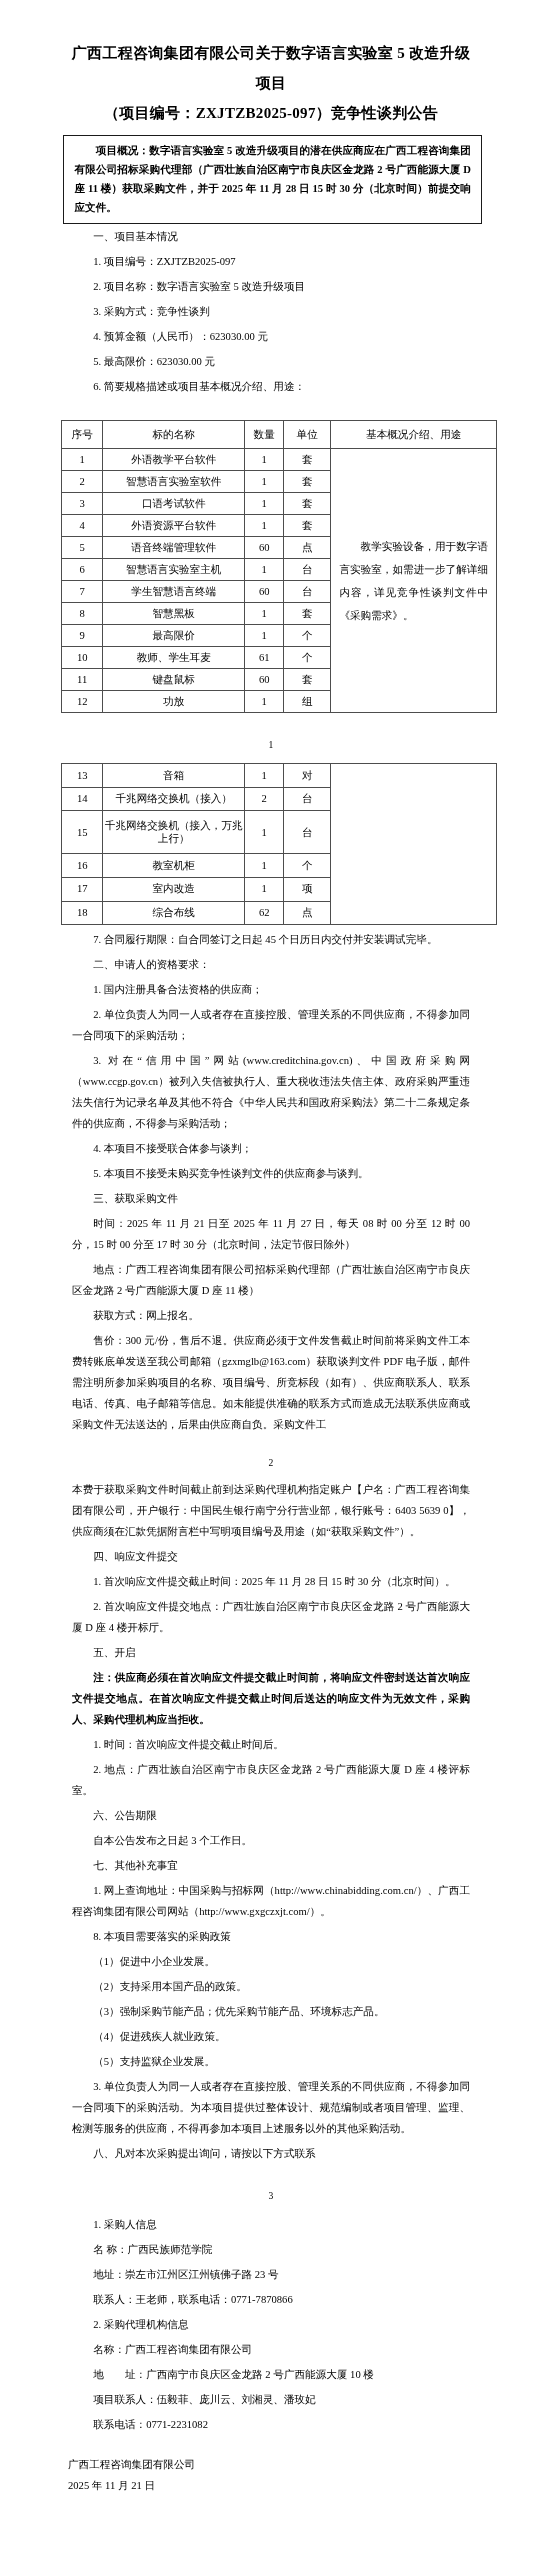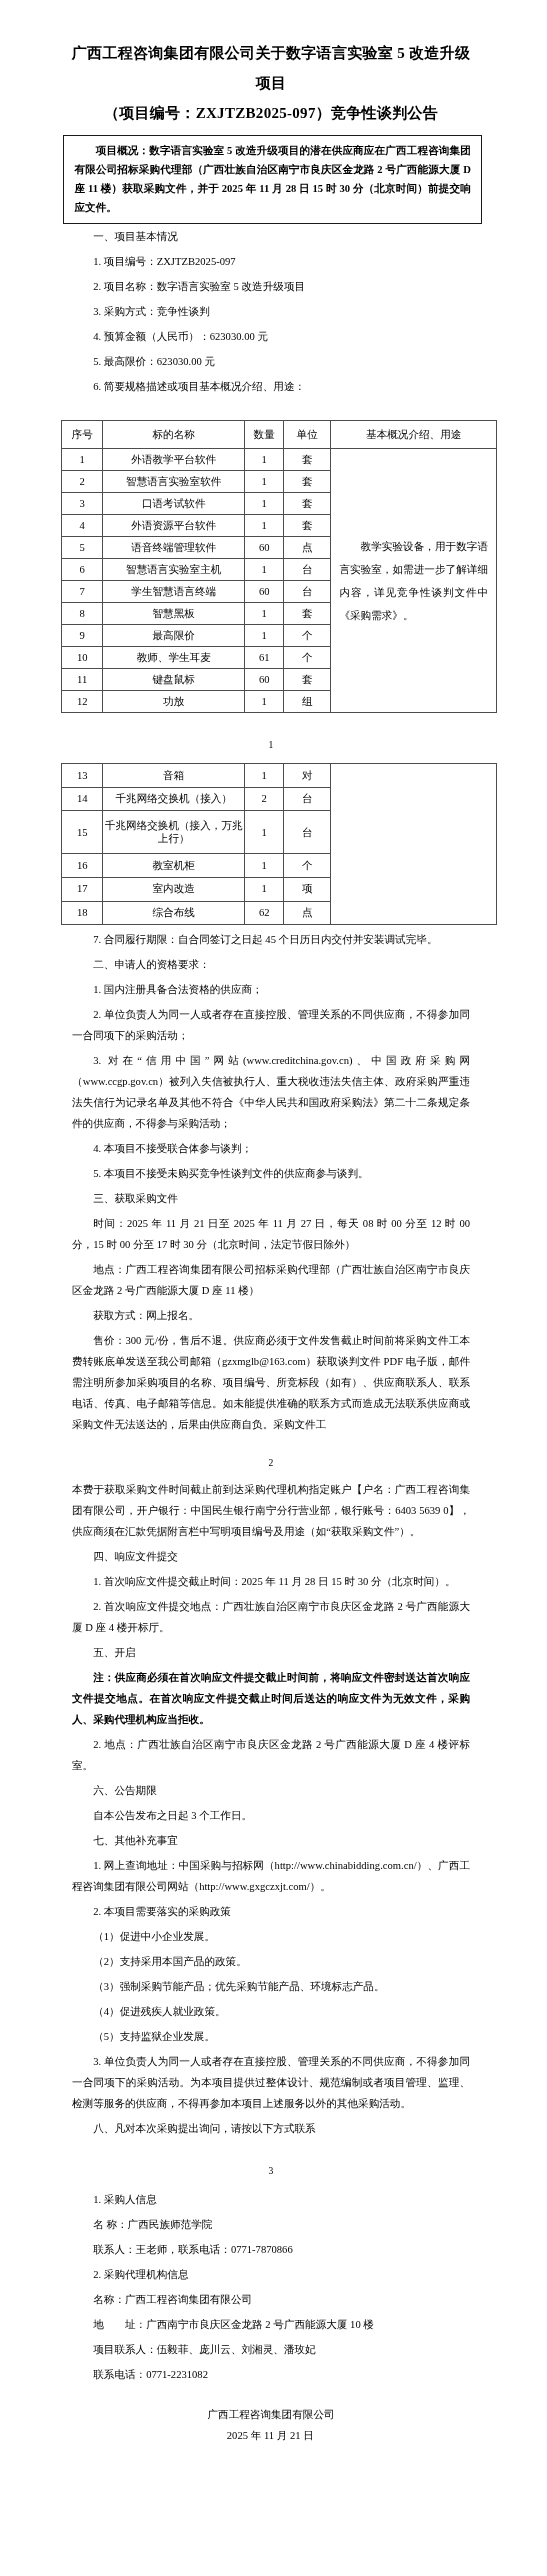--- a/index.html
+++ b/index.html
@@ -22,21 +22,21 @@
   .t1 .hdr td{height:27px;}
   .t1 td{height:21px;}
   .t2 td{height:22.6px;}
   .t2 .tall td{height:42px;}
   td.desc{text-align:justify;vertical-align:middle;padding:0 8.2px;}
   td.desc p{margin:0;line-height:23px;text-indent:2em;text-align:justify;}
   .pagenum{font-size:9.6px;line-height:21px;text-align:center;}
   .pn1{margin:20.5px 0 8.2px;}
   .pn2{margin:16.4px 0 6.8px;}
   .pn3{margin:20.5px 0 8.2px;}
-  .sign{margin-top:19px;text-align:center;font-size:10.6px;line-height:21px;}
+  .sign{margin-top:19px;text-align:left;font-size:10.6px;line-height:21px;}
   .sign .date{padding-right:1.4px;}
 </style>
 </head>
 <body>
 
 <div class="page">
 
   <div class="title">
     <div>广西工程咨询集团有限公司关于数字语言实验室 5 改造升级项目</div>
     <div>（项目编号：ZXJTZB2025-097）竞争性谈判公告</div>
@@ -213,38 +213,40 @@
   <p class="p">售价：300 元/份，售后不退。供应商必须于文件发售截止时间前将采购文件工本费转账底单发送至我公司邮箱（gzxmglb@163.com）获取谈判文件 PDF 电子版，邮件需注明所参加采购项目的名称、项目编号、所竞标段（如有）、供应商联系人、联系电话、传真、电子邮箱等信息。如未能提供准确的联系方式而造成无法联系供应商或采购文件无法送达的，后果由供应商自负。采购文件工</p>
 
   <div class="pagenum pn2">2</div>
 
   <p class="p noindent">本费于获取采购文件时间截止前到达采购代理机构指定账户【户名：广西工程咨询集团有限公司，开户银行：中国民生银行南宁分行营业部，银行账号：6403 5639 0】，供应商须在汇款凭据附言栏中写明项目编号及用途（如“获取采购文件”）。</p>
   <p class="p">四、响应文件提交</p>
   <p class="p">1. 首次响应文件提交截止时间：2025 年 11 月 28 日 15 时 30 分（北京时间）。</p>
   <p class="p">2. 首次响应文件提交地点：广西壮族自治区南宁市良庆区金龙路 2 号广西能源大厦 D 座 4 楼开标厅。</p>
   <p class="p">五、开启</p>
   <p class="p bold">注：供应商必须在首次响应文件提交截止时间前，将响应文件密封送达首次响应文件提交地点。在首次响应文件提交截止时间后送达的响应文件为无效文件，采购人、采购代理机构应当拒收。</p>
+  <p class="p">1. 时间：首次响应文件提交截止时间后。</p>
   <p class="p">2. 地点：广西壮族自治区南宁市良庆区金龙路 2 号广西能源大厦 D 座 4 楼评标室。</p>
   <p class="p">六、公告期限</p>
   <p class="p">自本公告发布之日起 3 个工作日。</p>
   <p class="p">七、其他补充事宜</p>
   <p class="p">1. 网上查询地址：中国采购与招标网（http://www.chinabidding.com.cn/）、广西工程咨询集团有限公司网站（http://www.gxgczxjt.com/）。</p>
-  <p class="p">2. 本项目需要落实的采购政策</p>
+  <p class="p">8. 本项目需要落实的采购政策</p>
   <p class="p">（1）促进中小企业发展。</p>
   <p class="p">（2）支持采用本国产品的政策。</p>
   <p class="p">（3）强制采购节能产品；优先采购节能产品、环境标志产品。</p>
   <p class="p">（4）促进残疾人就业政策。</p>
   <p class="p">（5）支持监狱企业发展。</p>
   <p class="p">3. 单位负责人为同一人或者存在直接控股、管理关系的不同供应商，不得参加同一合同项下的采购活动。为本项目提供过整体设计、规范编制或者项目管理、监理、检测等服务的供应商，不得再参加本项目上述服务以外的其他采购活动。</p>
   <p class="p">八、凡对本次采购提出询问，请按以下方式联系</p>
 
   <div class="pagenum pn3">3</div>
 
   <p class="p">1. 采购人信息</p>
   <p class="p">名 称：广西民族师范学院</p>
+  <p class="p">地址：崇左市江州区江州镇佛子路 23 号</p>
   <p class="p">联系人：王老师，联系电话：0771-7870866</p>
   <p class="p">2. 采购代理机构信息</p>
   <p class="p">名称：广西工程咨询集团有限公司</p>
   <p class="p">地　　址：广西南宁市良庆区金龙路 2 号广西能源大厦 10 楼</p>
   <p class="p">项目联系人：伍毅菲、庞川云、刘湘灵、潘玫妃</p>
   <p class="p">联系电话：0771-2231082</p>
 
   <div class="sign">
     <div>广西工程咨询集团有限公司</div>
     <div class="date">2025 年 11 月 21 日</div>

